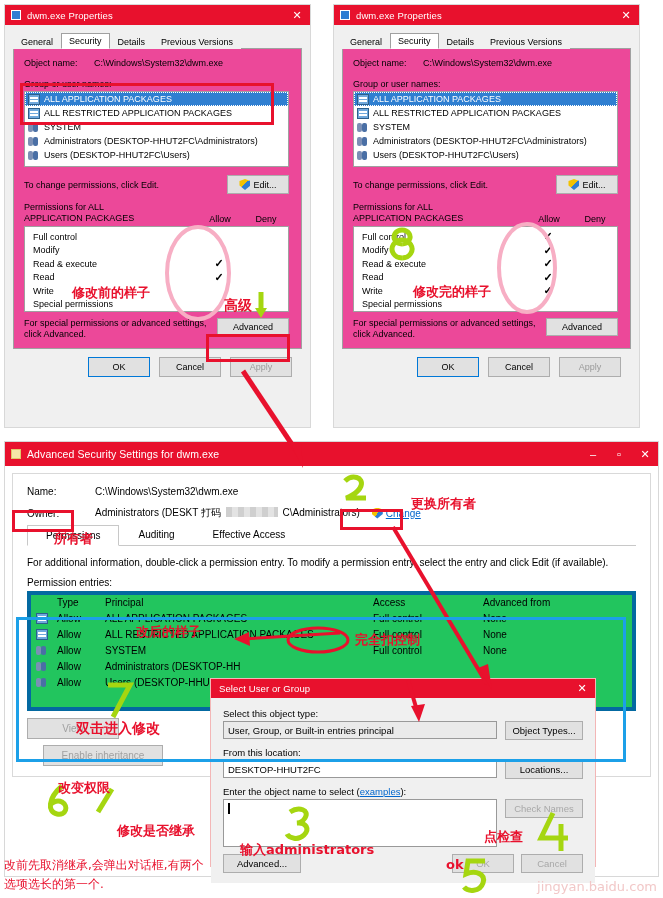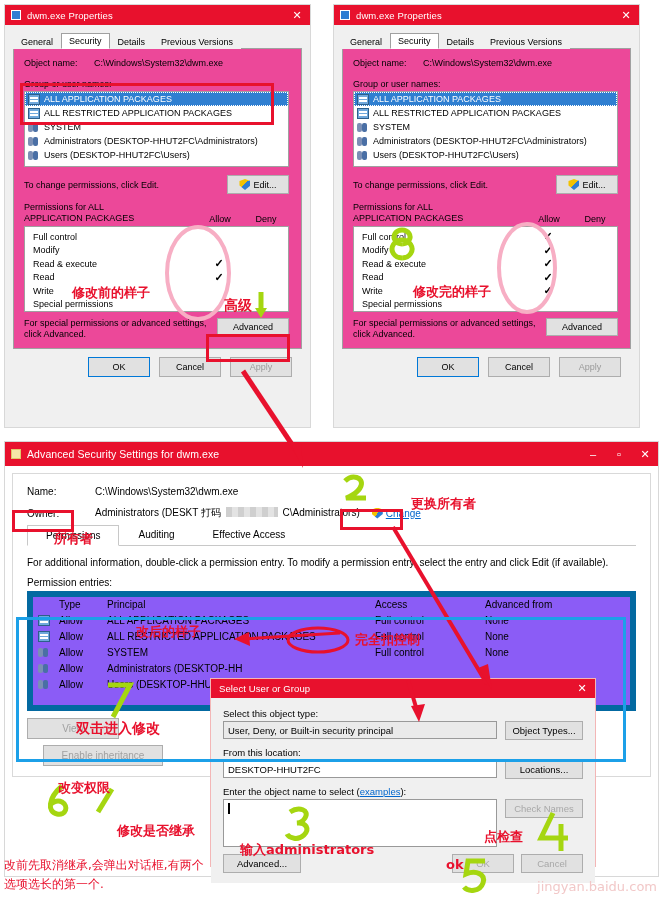--- a/index.html
+++ b/index.html
@@ -82,21 +82,21 @@
   .kv .v { }
   .mosaic { display:inline-block; width:52px; height:10px; background:
       repeating-linear-gradient(90deg,#cfcfcf 0 6px,#e3e3e3 6px 12px);
       vertical-align:-1px; margin:0 2px; }
   .link { color:#0066cc; text-decoration:underline; }
   .adv-tabs { display:flex; border-bottom:1px solid #c8c8c8; margin-top:2px; }
   .adv-tab { padding:4px 18px; font-size:10px; border:1px solid transparent; border-bottom:none; }
   .adv-tab.active { background:#fff; border:1px solid #c8c8c8; border-bottom:1px solid #fff; position:relative; top:1px; }
   .adv-info { font-size:10px; margin:11px 0 9px 0; }
   .adv-sub { font-size:10px; margin-bottom:3px; }
-  .grid { border:6px solid #0369a1; height:120px; background:#8b5cf6; }
+  .grid { border:4px solid #0369a1; height:120px; background:#22c55e; }
   .ghdr { display:flex; font-size:10px; padding:2px 0 2px 0; border-bottom:0px; }
   .gcell.ic { width:26px; }
   .gcell.ty { width:48px; }
   .gcell.pr { width:268px; }
   .gcell.ac { width:110px; }
   .gcell.inh { width:110px; }
   .grow { display:flex; align-items:center; font-size:10px; height:16px; }
   .grow .gcell.ic { display:flex; align-items:center; justify-content:center; }
   .adv-btns { display:flex; gap:10px; margin-top:7px; }
   .adv-btn { border:1px solid #adadad; background:#e1e1e1; font-size:10px; padding:4px 10px; min-width:92px; text-align:center; }
@@ -425,21 +425,21 @@
 </div>
 
 <div class="win sug" style="left:210px; top:678px; width:386px; height:189px; border:1px solid #f3b6b6;">
   <div class="titlebar" style="height:19px;">
     <span class="tb-title" style="padding-left:2px;">Select User or Group</span>
     <span class="tb-btn">✕</span>
   </div>
   <div class="sug-body">
     <div class="sug-label">Select this object type:</div>
     <div class="sug-row">
-      <div class="sug-field gray">User, Deny, or Built-in security principal</div>
+      <div class="sug-field gray">User, Group, or Built-in entries principal</div>
       <div class="sug-btn">Object Types...</div>
     </div>
     <div class="sug-label">From this location:</div>
     <div class="sug-row">
       <div class="sug-field">DESKTOP-HHUT2FC</div>
       <div class="sug-btn">Locations...</div>
     </div>
     <div class="sug-label">
       <span>Enter the object name to select (</span><span class="link">examples</span><span>):</span>
     </div>

